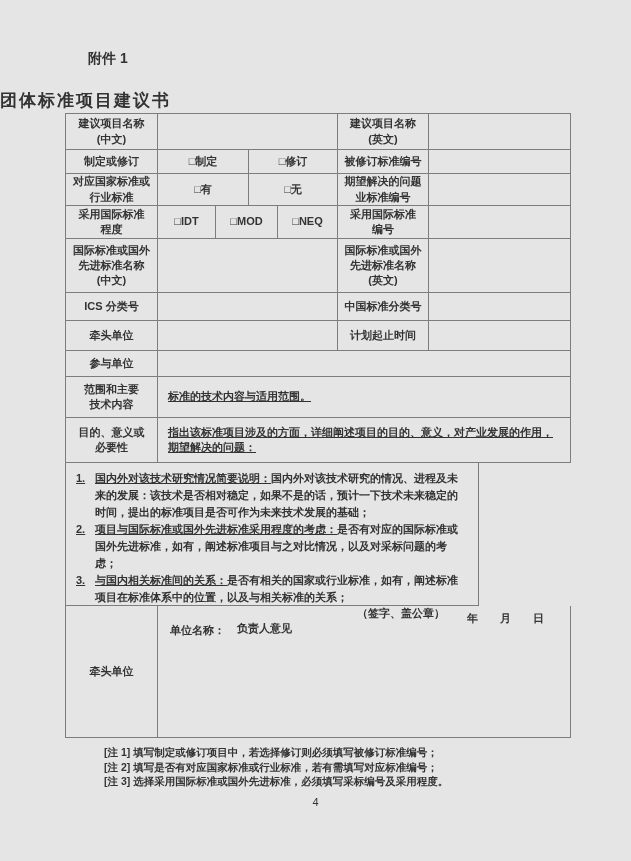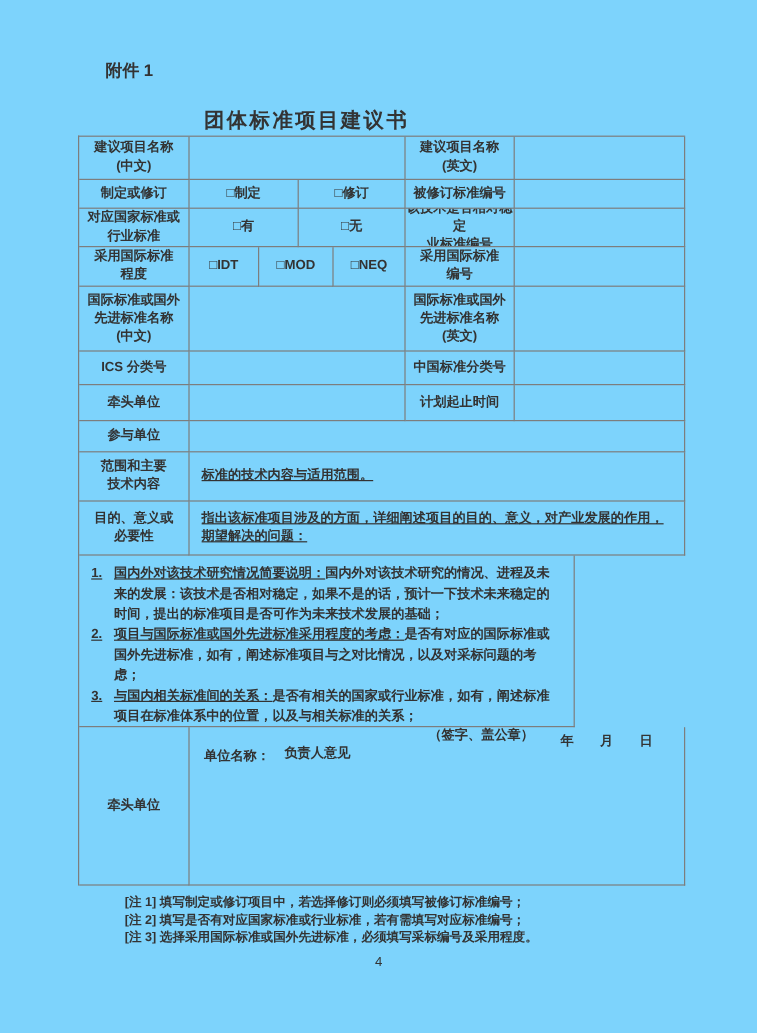--- a/index.html
+++ b/index.html
@@ -1,22 +1,22 @@
 <!DOCTYPE html>
 <html><head>
 <meta charset="utf-8">
 <style>
   html,body{margin:0;padding:0;background:#ffffff;}
   .page{
-    position:relative;width:631px;height:861px;background:#7dd3fc;
+    position:relative;width:631px;height:861px;background:#e5e5e5;
     font-family:"Liberation Sans","DejaVu Sans",sans-serif;
     color:#333;font-weight:bold;overflow:hidden;
   }
   .attachment{position:absolute;left:88px;top:50px;font-size:14px;}
-  .title{position:absolute;left:0;top:89px;width:511px;text-align:center;
+  .title{position:absolute;left:0;top:89px;width:511px;text-align:left;
          font-size:17px;letter-spacing:2px;}
   .tbl{position:absolute;left:65px;top:113px;width:505px;
        border-top:1px solid #7d7d7d;border-left:1px solid #7d7d7d;font-size:11px;}
   .row{display:flex;}
   .c{border-right:1px solid #7d7d7d;border-bottom:1px solid #7d7d7d;
      box-sizing:border-box;display:flex;align-items:center;justify-content:center;
      text-align:center;white-space:pre-line;line-height:1.38;overflow:hidden;}
   .w1{width:92px}.wm{width:180px}.wh1{width:91px}.wh2{width:89px}
   .wa{width:58px}.wb{width:62px}.wc{width:60px}
   .w3{width:91px}.w4{width:142px}.wr{width:413px}
@@ -65,21 +65,21 @@
       <div class="c wh2 h24">□修订</div>
       <div class="c w3 h24">被修订标准编号</div>
       <div class="c w4 h24"></div>
     </div>
 
     <div class="row">
       <div class="c w1 h32">对应国家标准或
 行业标准</div>
       <div class="c wh1 h32">□有</div>
       <div class="c wh2 h32">□无</div>
-      <div class="c w3 h32">该技术是否相对稳定
+      <div class="c w3 h32">期望解决的问题
 业标准编号</div>
       <div class="c w4 h32"></div>
     </div>
 
     <div class="row">
       <div class="c w1 h33">采用国际标准
 程度</div>
       <div class="c wa h33">□IDT</div>
       <div class="c wb h33">□MOD</div>
       <div class="c wc h33">□NEQ</div>

